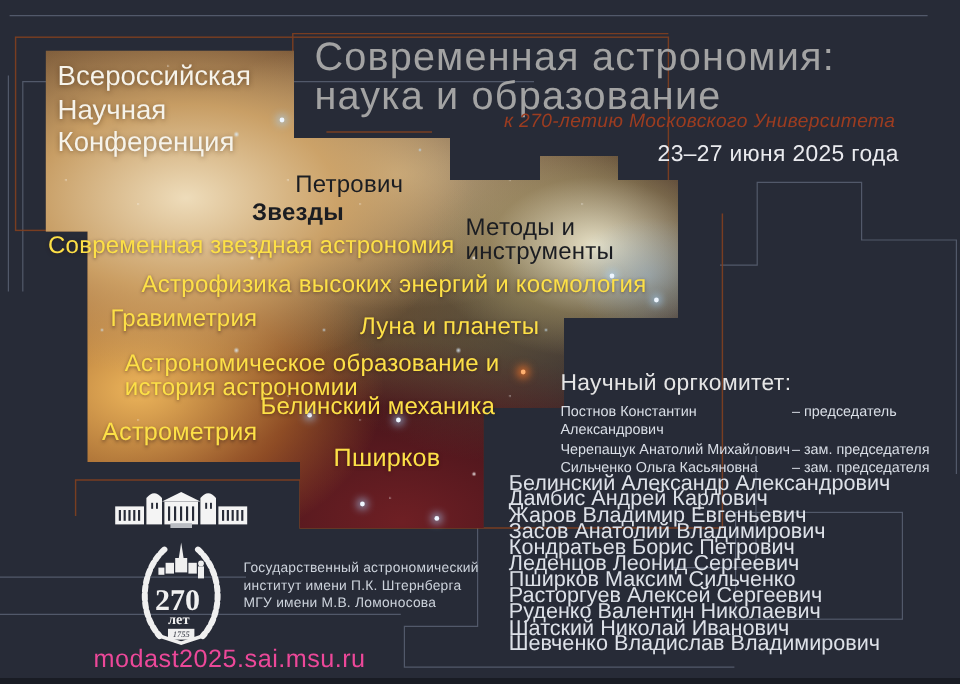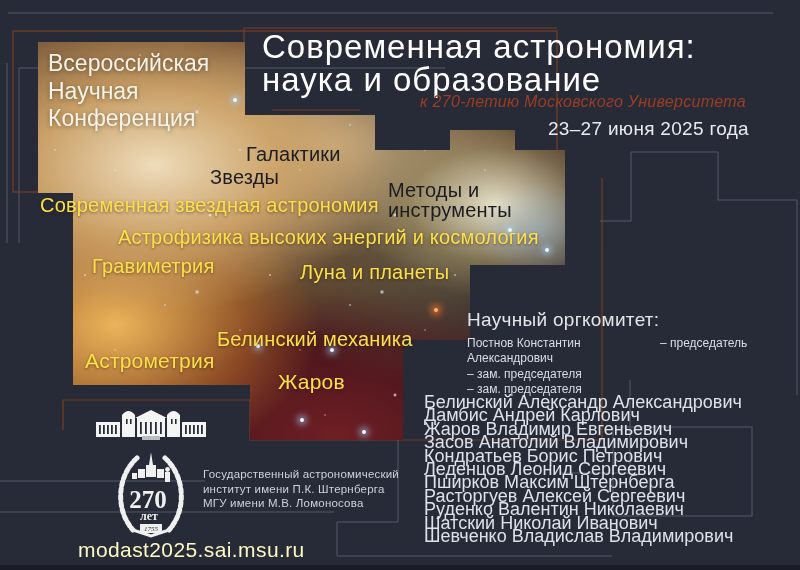--- a/index.html
+++ b/index.html
@@ -53,41 +53,41 @@
   }
   .star.orange{background:#ffb070; box-shadow:0 0 7px 3px rgba(255,120,40,.8);}
 
   
   .conf-type{
     left:48px; top:50px; z-index:3;
     font-size:23px; line-height:1.2; color:#f6f3ea; white-space:pre-line;
     text-shadow:0 1px 4px rgba(60,35,15,.5);
   }
   .title{
-    left:262px; top:30px; width:486px; z-index:3; color:#ffffff;
+    left:262px; top:30px; width:486px; z-index:3; color:#a3a3a3;
     font-size:33px; line-height:1.0; letter-spacing:1px; font-weight:400;
   }
   .title .line{display:block;}
   .subtitle{
     left:262px; top:93px; width:484px; z-index:3; text-align:right;
     font-size:16px; font-style:italic; color:#9c3c20; letter-spacing:.3px;
   }
   .dates{
     top:118px; left:548px; width:204px; z-index:3; text-align:left;
     font-size:19px; color:#e9eaee; letter-spacing:.3px;
   }
 
   .topic{
     z-index:3; font-size:20px; white-space:pre-line; line-height:1.02;
     letter-spacing:.2px;
   }
   .topic.light{color:#fde047; text-shadow:0 1px 3px rgba(40,20,20,.55);}
   .topic.dark{color:#1b1d22;}
   .t0{left:246px; top:144px;}
-  .t1{left:210px; top:167px;}
+  .t1{left:210px; top:167px;font-weight:bold;}
   .t2{left:388px; top:180px;}
   .t3{left:40px;  top:195px;}
   .t4{left:118px; top:227px;}
   .t5{left:92px;  top:256px;}
   .t6{left:300px; top:262px;}
   .t7{left:104px; top:293px;}
   .t8{left:217px; top:329px;}
   .t9{left:85px;  top:350px; font-size:21px;}
   .t10{left:278px; top:371px; font-size:21px;}
 
@@ -100,21 +100,21 @@
   .members{left:424px; top:396px; z-index:3; font-size:18px; color:#dde1e8; line-height:13.4px;}
 
   
   .building-logo{left:95px; top:406px; z-index:3;}
   .wreath-logo{left:107px; top:448px; z-index:3;}
   .institute{
     left:203px; top:467px; z-index:3; font-size:11.5px; line-height:1.28;
     color:#ccd2db; letter-spacing:.2px;
   }
   .website{
-    left:78px; top:538px; z-index:3; font-size:21px; color:#fef9c3; letter-spacing:.4px;
+    left:78px; top:538px; z-index:3; font-size:21px; color:#ec4899; letter-spacing:.4px;
   }
 </style>
 </head>
 <body>
 
 <div class="poster">
 
   <svg id="decor" width="800" height="570" viewBox="0 0 800 570" fill="none">
     <g stroke="#5a6273" stroke-width="1" opacity="0.85">
       <path d="M8 13 H773"></path>
@@ -150,55 +150,59 @@
 Научная
 Конференция</div>
 
   <div class="abs title">
     <span class="line">Современная астрономия:</span>
     <span class="line">наука и образование</span>
   </div>
   <div class="abs subtitle">к 270-летию Московского Университета</div>
   <div class="abs dates">23–27 июня 2025 года</div>
 
-  <span class="abs topic dark t0">Галактики</span>
+  <span class="abs topic dark t0">Петрович</span>
   <span class="abs topic dark t1">Звезды</span>
   <span class="abs topic dark t2">Методы и
 инструменты</span>
   <span class="abs topic light t3">Современная звездная астрономия</span>
   <span class="abs topic light t4">Астрофизика высоких энергий и космология</span>
   <span class="abs topic light t5">Гравиметрия</span>
   <span class="abs topic light t6">Луна и планеты</span>
+  <span class="abs topic light t7">Астрономическое образование и
+история астрономии</span>
   <span class="abs topic light t8">Белинский механика</span>
   <span class="abs topic light t9">Астрометрия</span>
-  <span class="abs topic light t10">Жаров</span>
+  <span class="abs topic light t10">Пширков</span>
 
   <div class="abs committee-heading">Научный оргкомитет:</div>
 
   <div class="abs chairs">
     <div class="chair-row">
       <span class="chair-name">Постнов  Константин Александрович</span>
       <span class="chair-role">– председатель</span>
     </div>
     <div class="chair-row">
+      <span class="chair-name">Черепащук Анатолий Михайлович</span>
       <span class="chair-role">– зам. председателя</span>
     </div>
     <div class="chair-row">
+      <span class="chair-name">Сильченко Ольга Касьяновна</span>
       <span class="chair-role">– зам. председателя</span>
     </div>
   </div>
 
   <div class="abs members">
     <div>Белинский Александр Александрович</div>
     <div>Дамбис Андрей Карлович</div>
     <div>Жаров Владимир Евгеньевич</div>
     <div>Засов Анатолий Владимирович</div>
     <div>Кондратьев Борис Петрович</div>
     <div>Леденцов Леонид Сергеевич</div>
-    <div>Пширков Максим Штернберга</div>
+    <div>Пширков Максим Сильченко</div>
     <div>Расторгуев Алексей Сергеевич</div>
     <div>Руденко Валентин Николаевич</div>
     <div>Шатский Николай Иванович</div>
     <div>Шевченко Владислав Владимирович</div>
   </div>
 
   <div class="abs building-logo">
     <svg width="112" height="36" viewBox="0 0 112 36">
       <g fill="#f4f4f4">
         <rect x="1" y="16" width="24" height="15"></rect>

